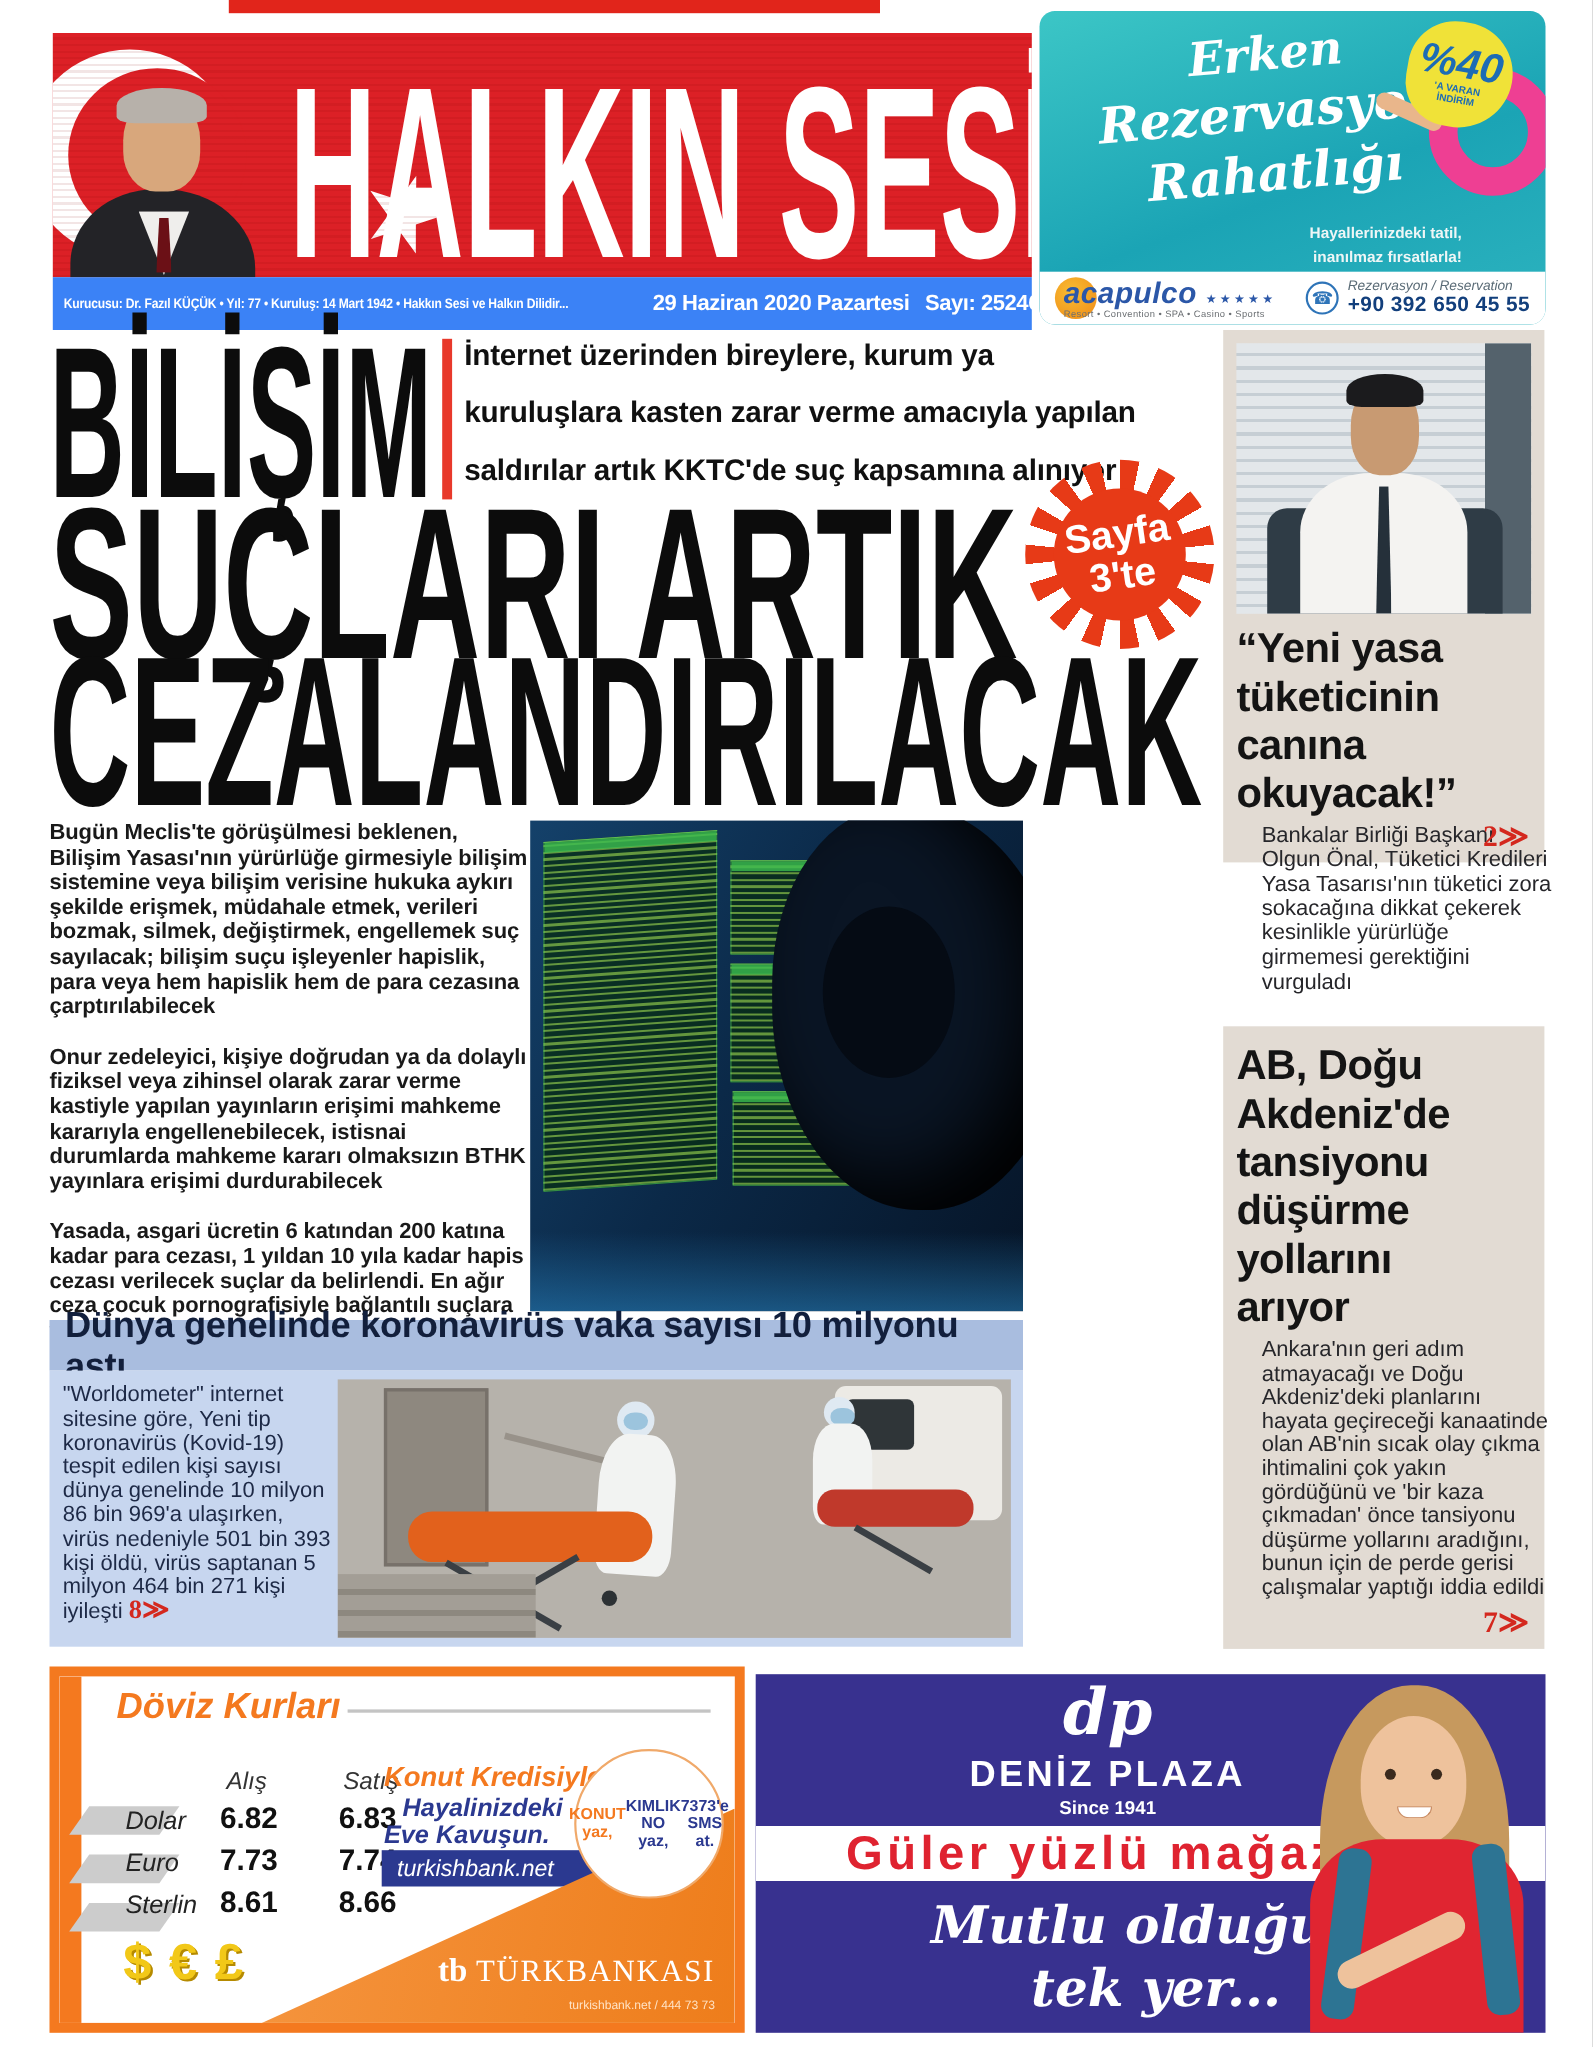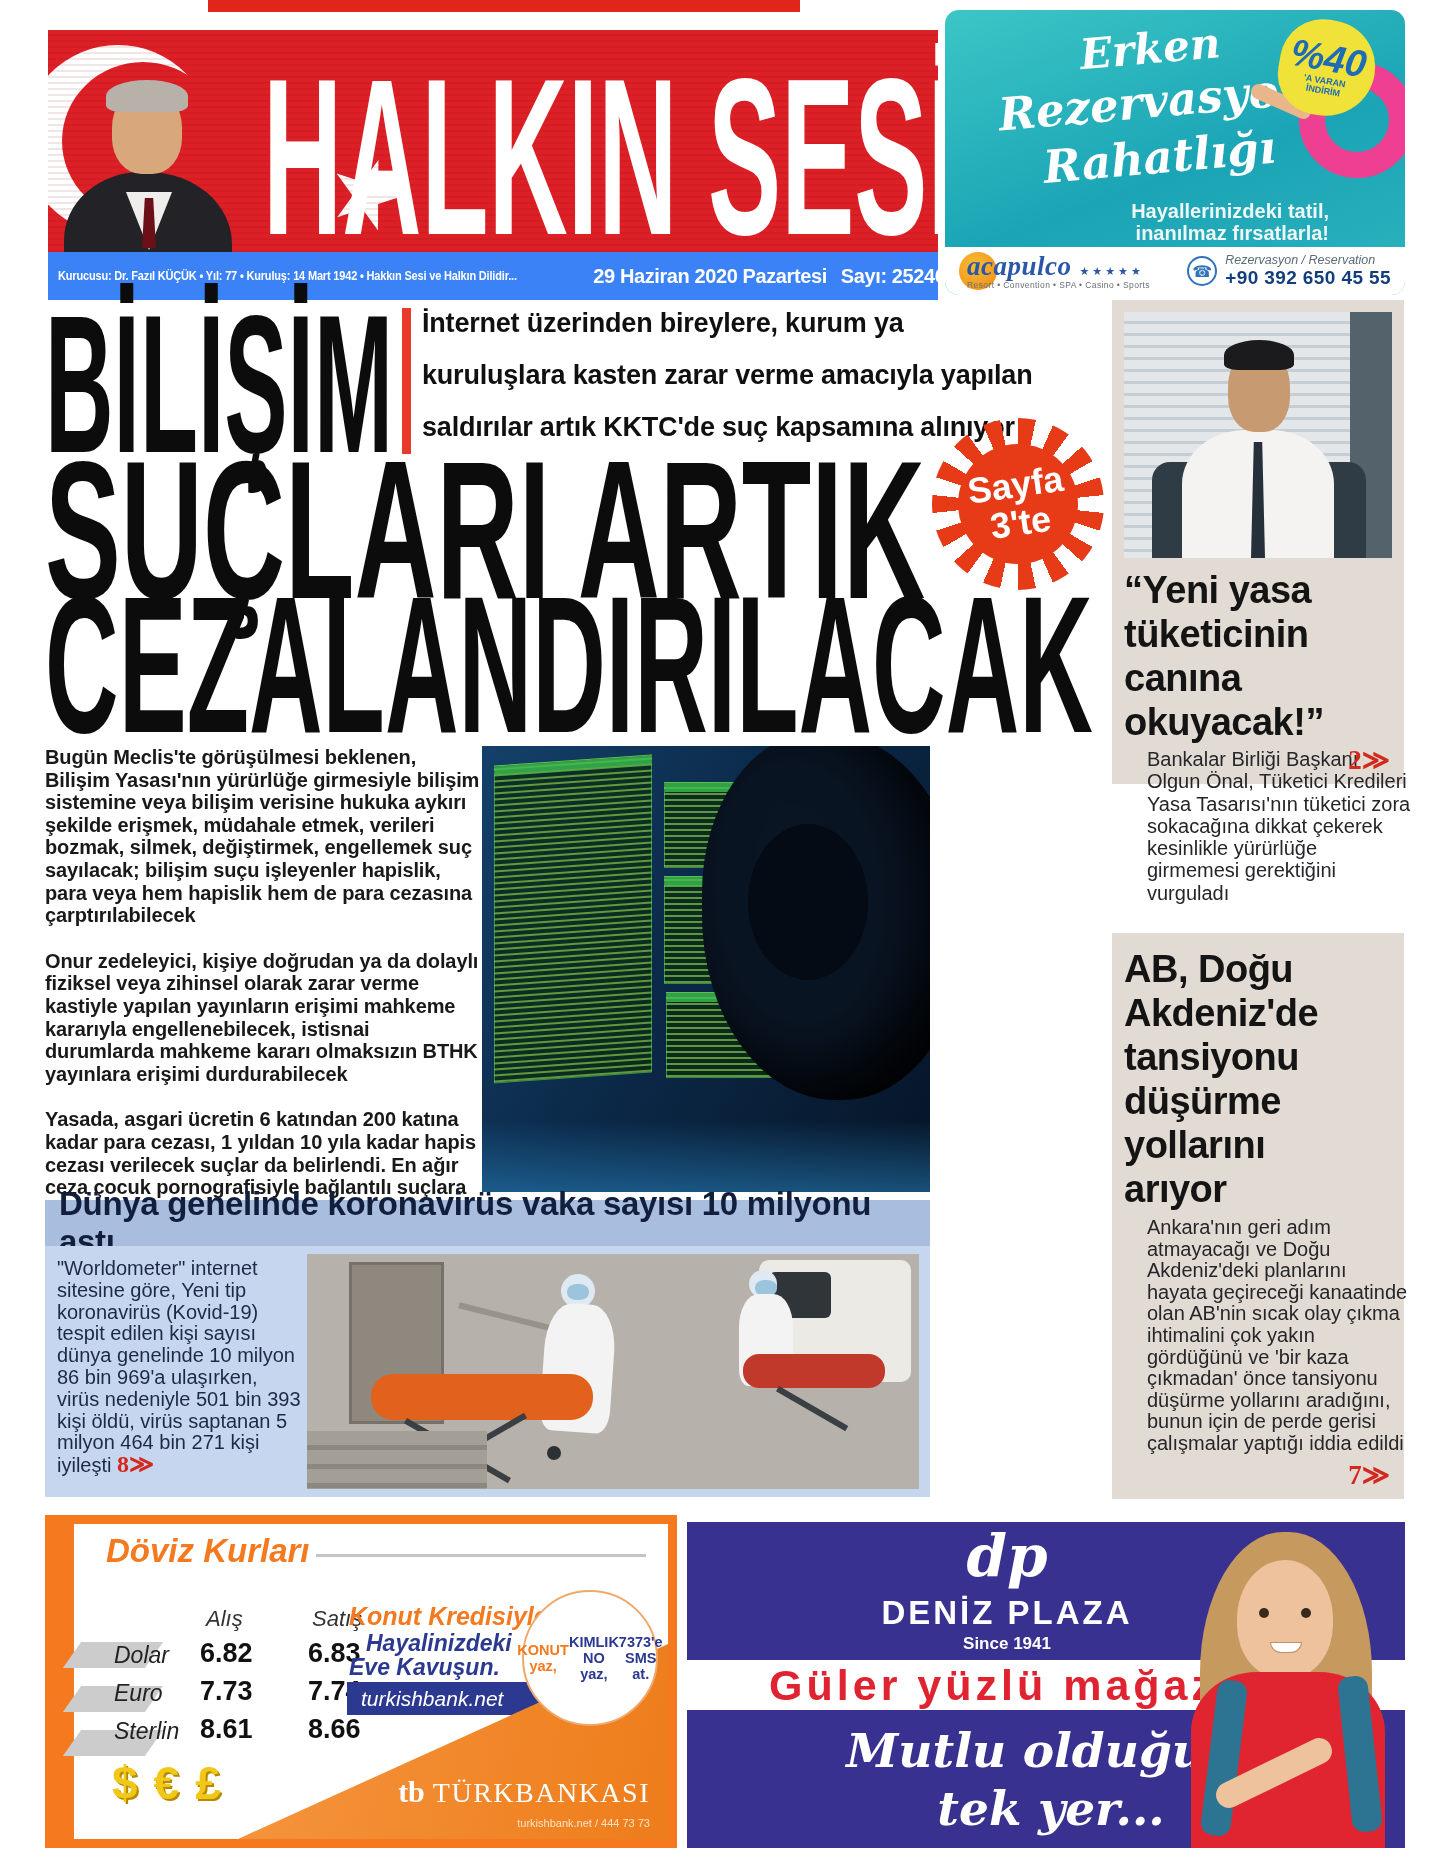--- a/index.html
+++ b/index.html
@@ -49,26 +49,26 @@
   .ad-script .l2 { font-size:45px; line-height:56px; }
   .ad-script .l3 { font-size:45px; line-height:56px; }
   .ad-blob { position:absolute; left:334px; top:10px; width:96px; height:96px; background:#f0e238;
     border-radius:48% 52% 55% 45%; transform:rotate(10deg); display:flex; flex-direction:column;
     align-items:center; justify-content:center; z-index:2; }
   .ad-blob .pct { font-size:38px; font-weight:bold; font-style:italic; color:#1d6cb5; line-height:36px; }
   .ad-blob .note { font-size:9px; font-weight:bold; color:#1d6cb5; white-space:pre-line; text-align:center; line-height:10px; }
   .ad-float { position:absolute; right:-10px; top:52px; width:116px; height:116px; border:26px solid #ee3f93; border-radius:50%; }
   .ad-arm { position:absolute; right:92px; top:84px; width:64px; height:15px; background:#e9b68b; border-radius:8px; transform:rotate(24deg); }
   .ad-taglines { position:absolute; right:76px; top:190px; text-align:right; color:#eef6f6; font-weight:bold;
-    font-size:20px; line-height:22px; }
+    font-size:14px; line-height:22px; }
   .ad-band { position:absolute; left:0; right:0; bottom:0; height:48px; background:#fff; display:flex; align-items:center; padding:0 14px; }
   .sun { width:38px; height:38px; border-radius:50%; background:radial-gradient(circle at 40% 35%,#f8bc33,#ef8a16); margin-right:-30px; }
   .brand-col { display:flex; flex-direction:column; z-index:1; }
   .brand-row { display:flex; align-items:baseline; gap:8px; }
-  .brand { font-size:27px; font-weight:bold; font-style:italic; color:#2b57a8; letter-spacing:.5px; line-height:26px;font-family:Liberation Serif, serif; }
+  .brand { font-size:27px; font-weight:bold; font-style:italic; color:#2b57a8; letter-spacing:.5px; line-height:26px; }
   .stars { color:#2b57a8; font-size:11px; letter-spacing:3px; }
   .cats { font-size:8.5px; color:#6b6f73; letter-spacing:.4px; margin-top:1px; }
   .phone-wrap { margin-left:auto; display:flex; align-items:center; gap:8px; }
   .phone-icon { width:30px; height:30px; border:2px solid #2e74b8; border-radius:50%; color:#2e74b8;
     font-size:16px; display:flex; align-items:center; justify-content:center; }
   .res-label { font-size:12.5px; font-style:italic; color:#5a6b76; }
   .phone-num { font-size:19px; font-weight:bold; color:#123f7c; letter-spacing:.4px; }
 
   
   .hl-svg text { font-family:"Liberation Sans",sans-serif; font-weight:bold; fill:#0c0c0c; }

